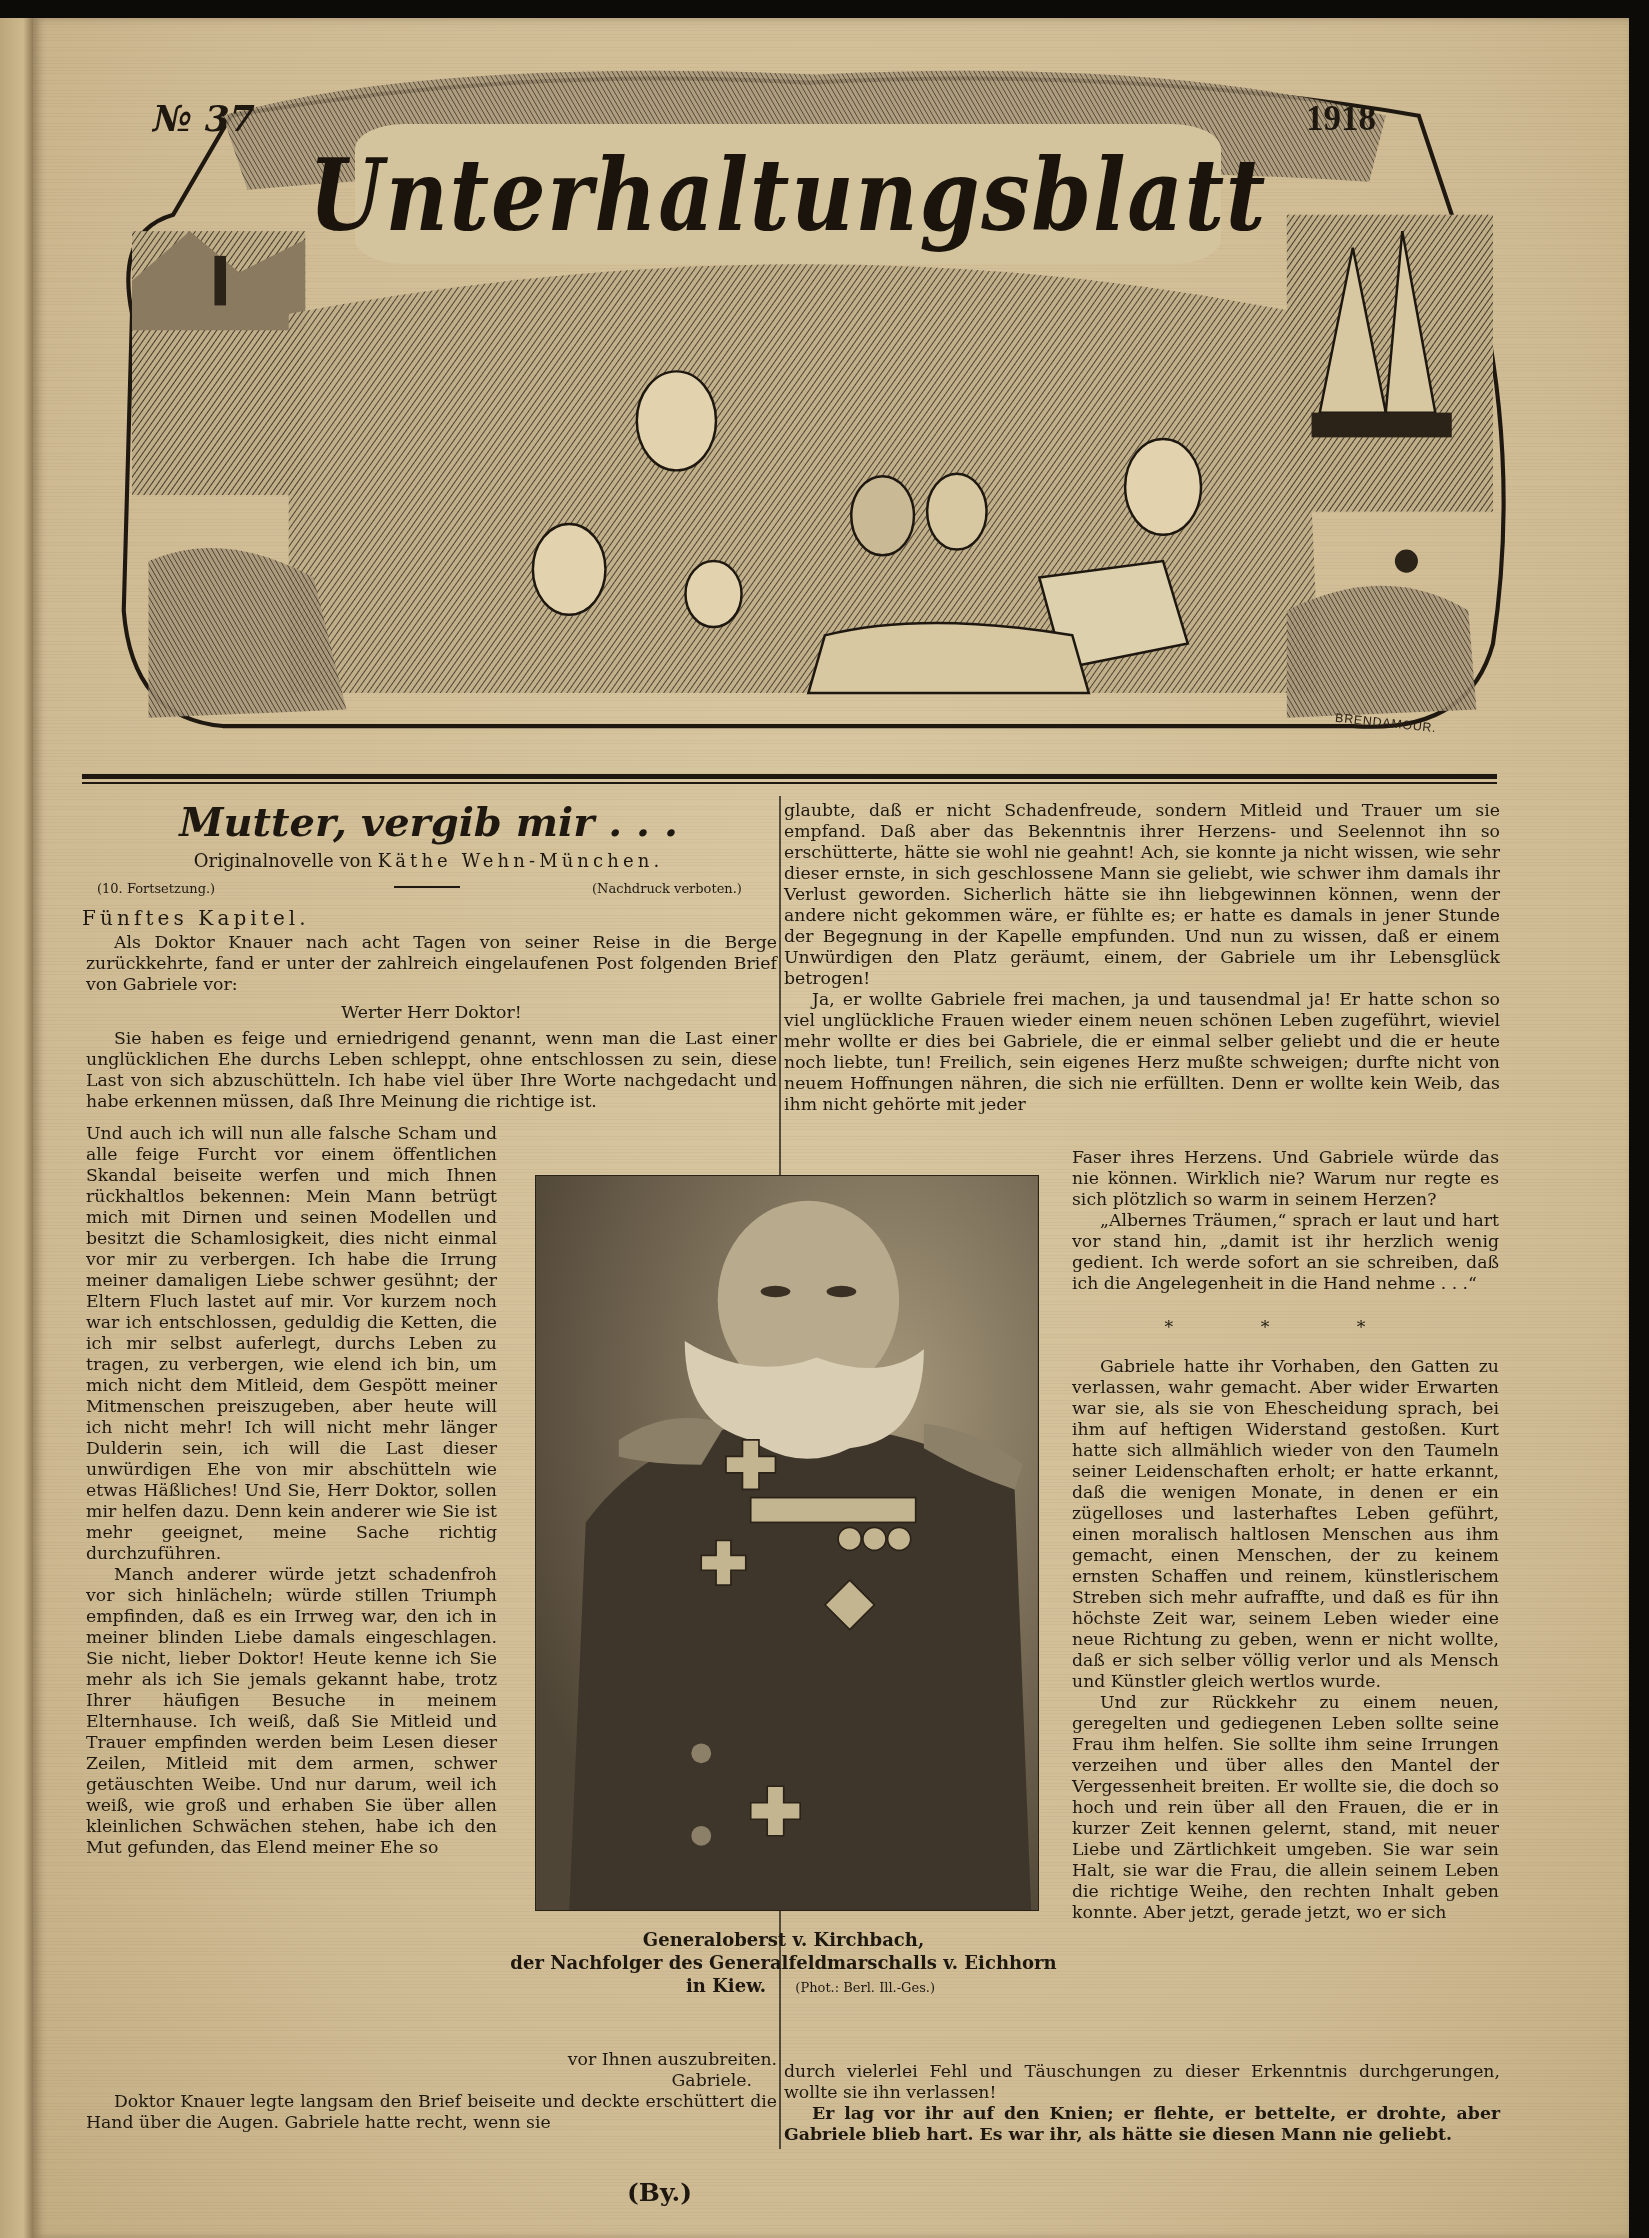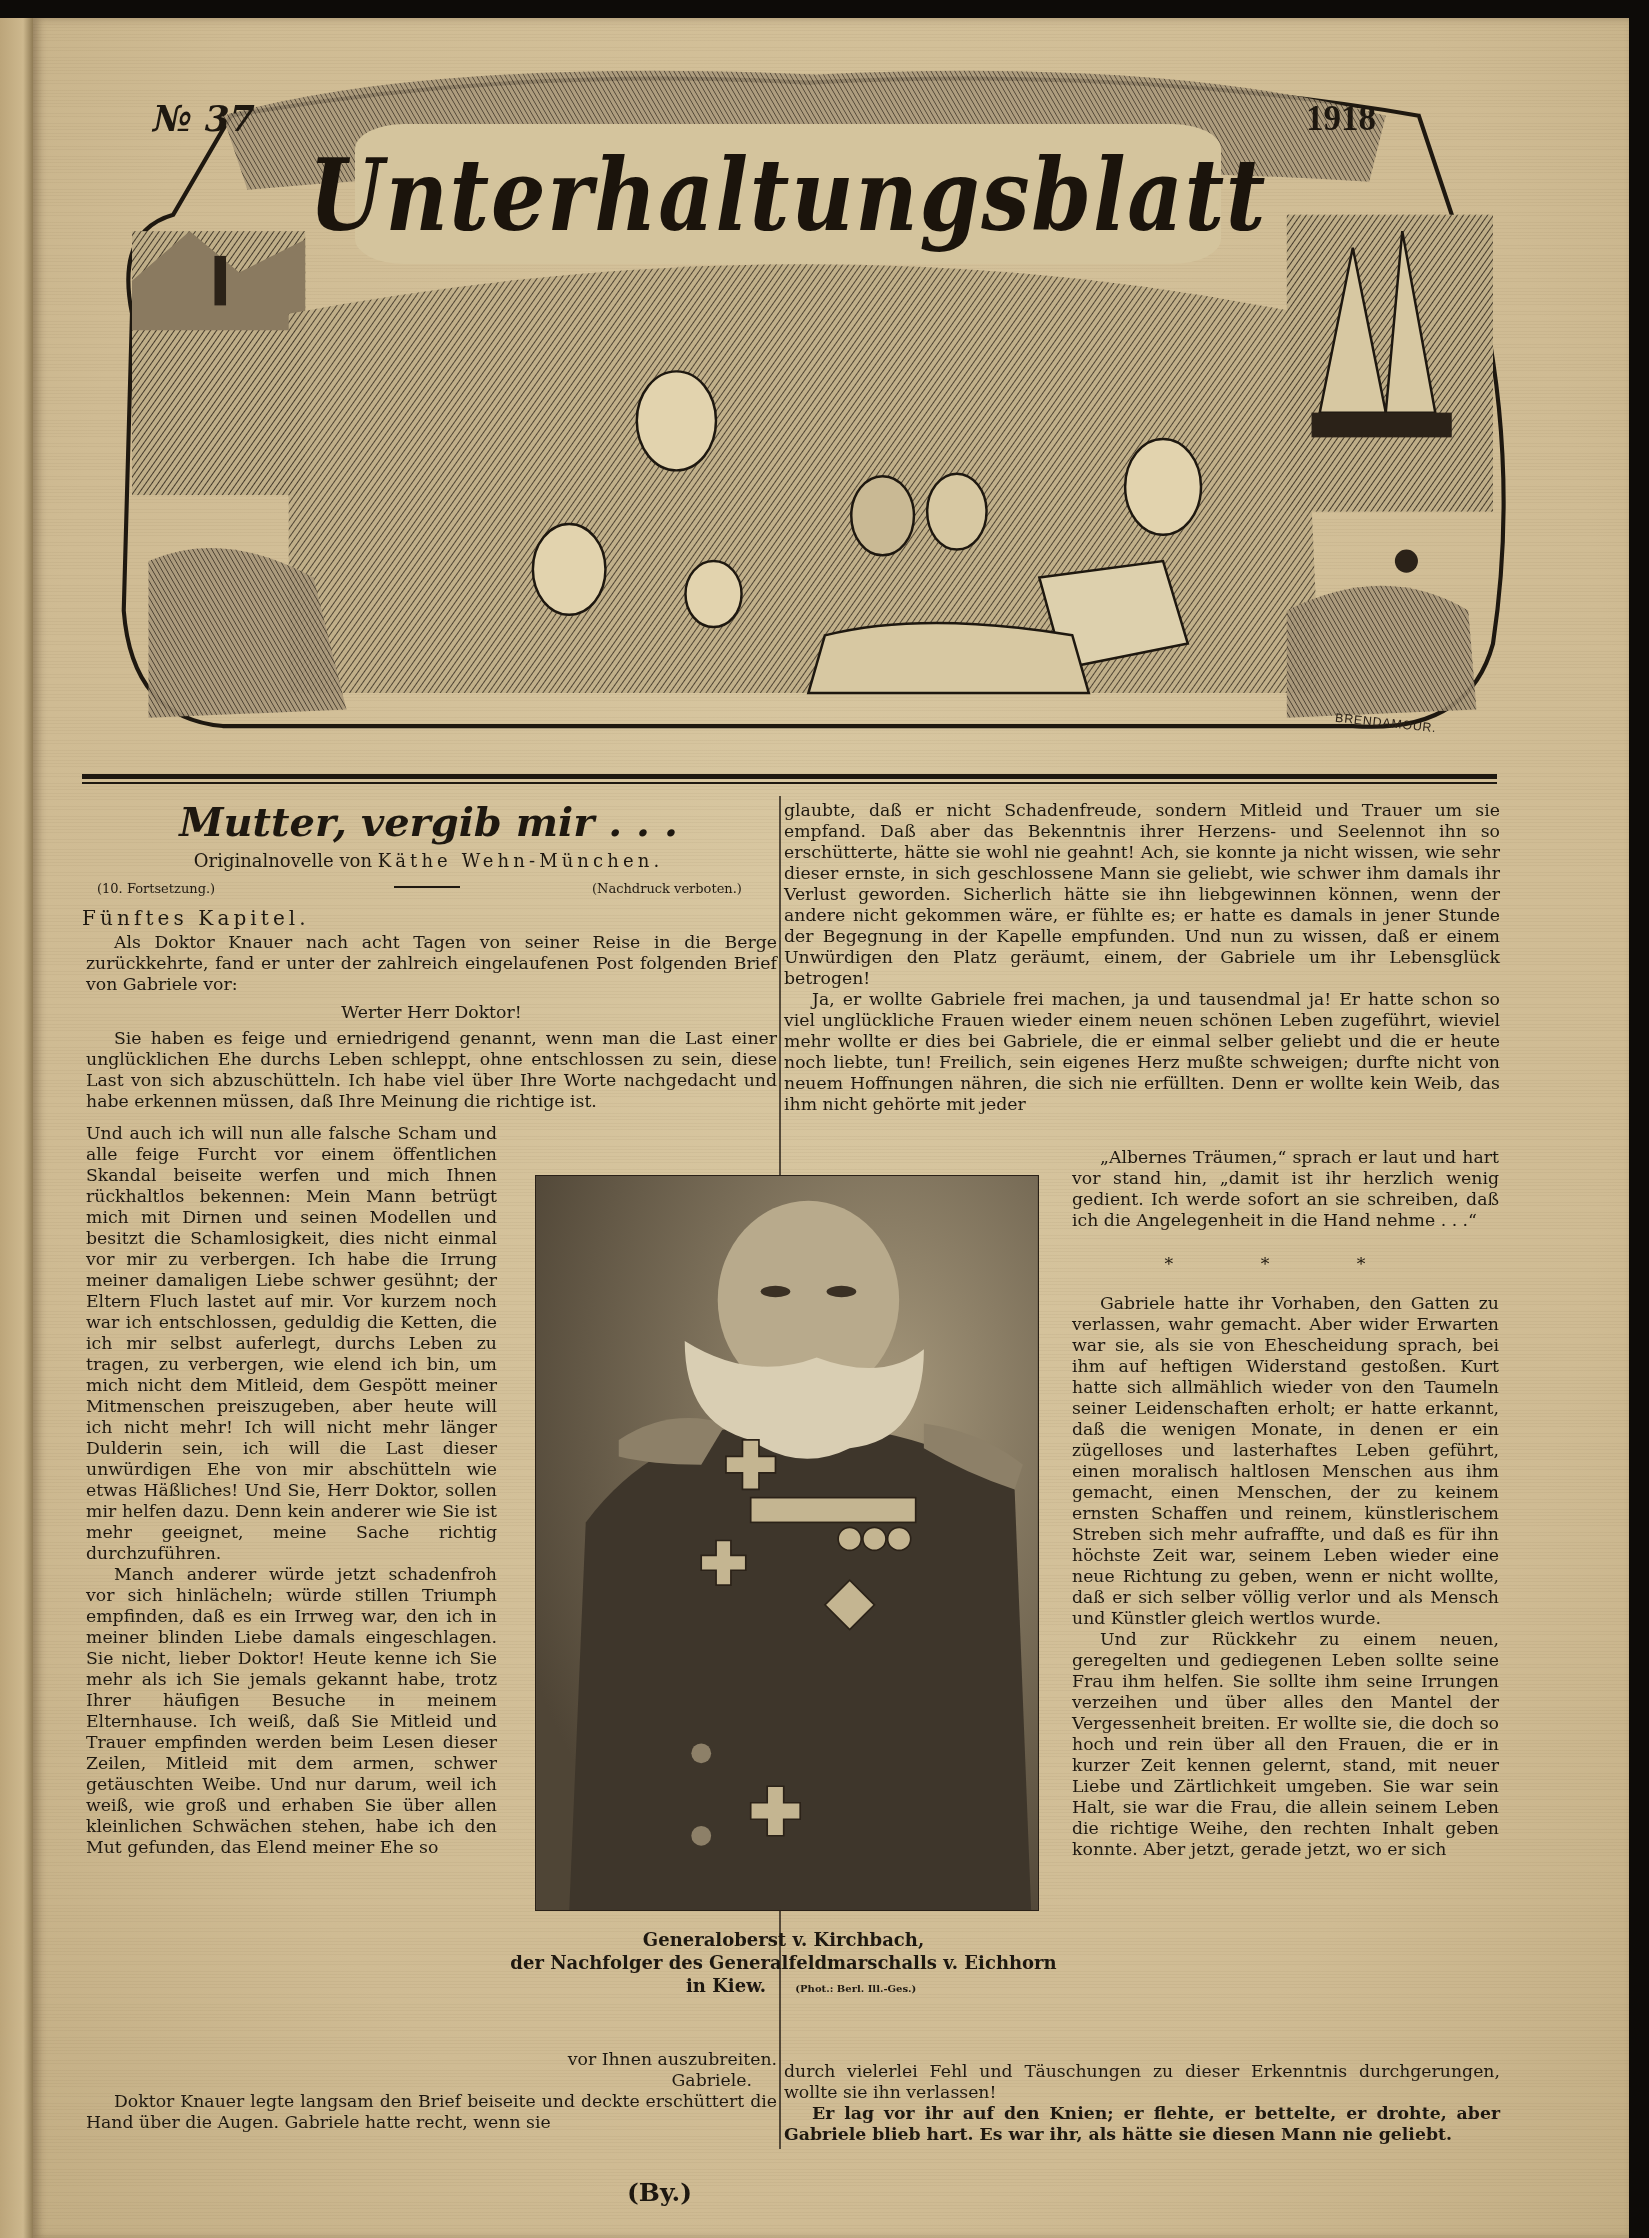--- a/index.html
+++ b/index.html
@@ -37,21 +37,21 @@
   .colA3{left:86px;top:2049px;width:691px;}
   .colB{left:784px;top:800px;width:716px;}
   .colB2{left:1072px;top:1147px;width:427px;}
   .colB3{left:784px;top:2061px;width:716px;}
   .divider{left:779px;top:796px;width:1.6px;height:1353px;background:#2a2118;opacity:.75;}
   .photo{left:535px;top:1175px;width:502px;height:734px;border:1.6px solid #2a2118;background:#5a4f3f;overflow:hidden;}
   .caption1{left:495px;top:1929px;width:577px;text-align:center;font-size:18px;font-weight:bold;}
   .caption2{left:495px;top:1952px;width:577px;text-align:center;font-size:18px;font-weight:bold;}
   .caption3{left:495px;top:1975px;width:577px;font-size:18px;font-weight:bold;}
   .caption3 .loc{margin-left:191px;margin-top:9px;}
-  .caption3 .credit{font-weight:bold;font-size:10px;margin-left:23px;}
+  .caption3 .credit{font-weight:normal;font-size:13px;margin-left:23px;}
   .by{left:627px;top:2178px;font-size:25px;font-weight:bold;}
 </style>
 </head>
 <body>
 
 <div class="prev-page"></div>
 <div class="page"></div>
 
 <svg class="abs illustration" viewBox="0 0 1730 830" xmlns="http://www.w3.org/2000/svg">
   <defs>
@@ -135,20 +135,21 @@
 </div>
 
 <div class="abs divider"></div>
 
 <div class="abs col colB">
   <p class="noindent">glaubte, daß er nicht Schadenfreude, sondern Mitleid und Trauer um sie empfand. Daß aber das Bekenntnis ihrer Herzens- und Seelennot ihn so erschütterte, hätte sie wohl nie geahnt! Ach, sie konnte ja nicht wissen, wie sehr dieser ernste, in sich geschlossene Mann sie geliebt, wie schwer ihm damals ihr Verlust geworden. Sicherlich hätte sie ihn liebgewinnen können, wenn der andere nicht gekommen wäre, er fühlte es; er hatte es damals in jener Stunde der Begegnung in der Kapelle empfunden. Und nun zu wissen, daß er einem Unwürdigen den Platz geräumt, einem, der Gabriele um ihr Lebensglück betrogen!</p>
   <p>Ja, er wollte Gabriele frei machen, ja und tausendmal ja! Er hatte schon so viel unglückliche Frauen wieder einem neuen schönen Leben zugeführt, wieviel mehr wollte er dies bei Gabriele, die er einmal selber geliebt und die er heute noch liebte, tun! Freilich, sein eigenes Herz mußte schweigen; durfte nicht von neuem Hoffnungen nähren, die sich nie erfüllten. Denn er wollte kein Weib, das ihm nicht gehörte mit jeder</p>
 </div>
 
 <div class="abs col colB2">
+  <p class="noindent">Faser ihres Herzens. Und Gabriele würde das nie können. Wirklich nie? Warum nur regte es sich plötzlich so warm in seinem Herzen?</p>
   <p>„Albernes Träumen,“ sprach er laut und hart vor stand hin, „damit ist ihr herzlich wenig gedient. Ich werde sofort an sie schreiben, daß ich die Angelegenheit in die Hand nehme . . .“</p>
   <p class="salute" style="margin:23px 0 18px;letter-spacing:41px;">* * *</p>
   <p>Gabriele hatte ihr Vorhaben, den Gatten zu verlassen, wahr gemacht. Aber wider Erwarten war sie, als sie von Ehescheidung sprach, bei ihm auf heftigen Widerstand gestoßen. Kurt hatte sich allmählich wieder von den Taumeln seiner Leidenschaften erholt; er hatte erkannt, daß die wenigen Monate, in denen er ein zügelloses und lasterhaftes Leben geführt, einen moralisch haltlosen Menschen aus ihm gemacht, einen Menschen, der zu keinem ernsten Schaffen und reinem, künstlerischem Streben sich mehr aufraffte, und daß es für ihn höchste Zeit war, seinem Leben wieder eine neue Richtung zu geben, wenn er nicht wollte, daß er sich selber völlig verlor und als Mensch und Künstler gleich wertlos wurde.</p>
   <p>Und zur Rückkehr zu einem neuen, geregelten und gediegenen Leben sollte seine Frau ihm helfen. Sie sollte ihm seine Irrungen verzeihen und über alles den Mantel der Vergessenheit breiten. Er wollte sie, die doch so hoch und rein über all den Frauen, die er in kurzer Zeit kennen gelernt, stand, mit neuer Liebe und Zärtlichkeit umgeben. Sie war sein Halt, sie war die Frau, die allein seinem Leben die richtige Weihe, den rechten Inhalt geben konnte. Aber jetzt, gerade jetzt, wo er sich</p>
 </div>
 
 <div class="abs col colB3">
   <p class="noindent">durch vielerlei Fehl und Täuschungen zu dieser Erkenntnis durchgerungen, wollte sie ihn verlassen!</p>
   <p style="font-weight:bold;">Er lag vor ihr auf den Knien; er flehte, er bettelte, er drohte, aber Gabriele blieb hart. Es war ihr, als hätte sie diesen Mann nie geliebt.</p>
 </div>

